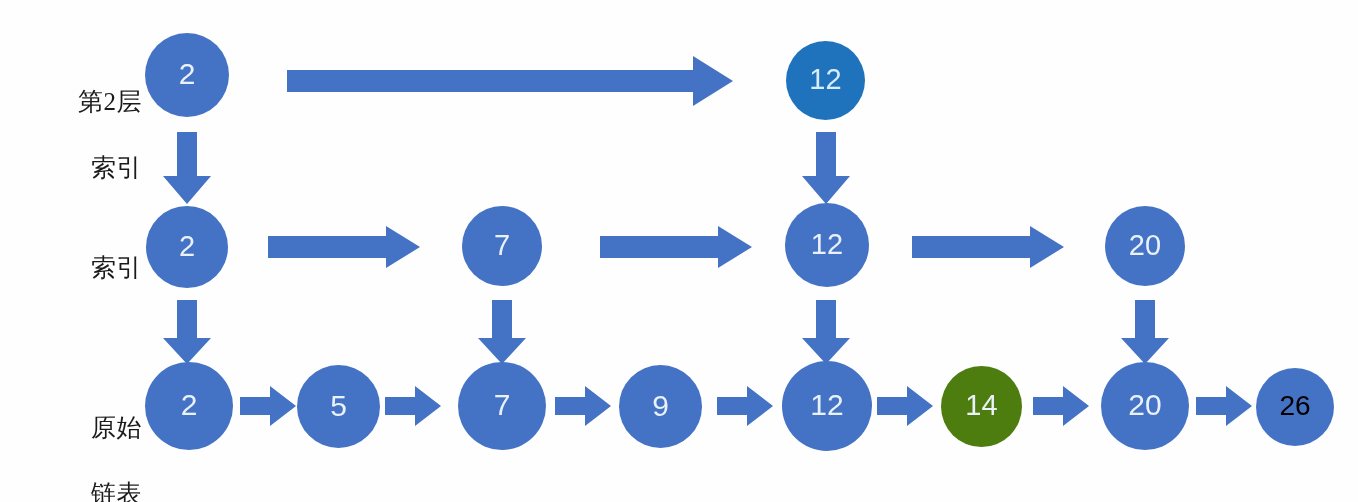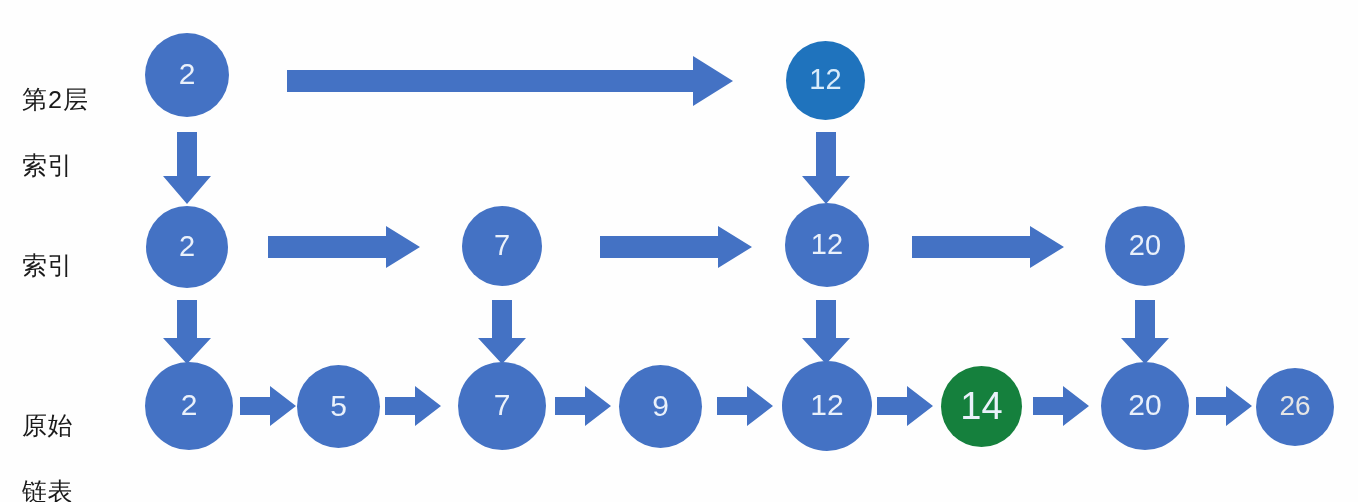--- a/index.html
+++ b/index.html
@@ -17,24 +17,24 @@
     height: 502px;
     background: #fefefe;
     overflow: hidden;
   }
   
   .row-label {
     position: absolute;
     color: #1a1a1a;
     font-size: 25px;
     line-height: 33px;
-    text-align: left;
+    text-align: right;
     white-space: pre-line;
     letter-spacing: 0.5px;
-    font-family: Liberation Mono, monospace;
+    font-family: Liberation Serif, serif;
   }
   
   .node {
     position: absolute;
     border-radius: 50%;
     background: #4472c4;
     display: flex;
     align-items: center;
     justify-content: center;
     color: #eaf1fb;
@@ -220,25 +220,25 @@
   </div>
 
   <div class="node" style="left: 619px; top: 365px; width: 83px; height: 83px; font-size: 30px; background: rgb(68, 114, 196); color: rgb(234, 241, 251);">
     <span class="node-label">9</span>
   </div>
 
   <div class="node" style="left: 782px; top: 361px; width: 90px; height: 90px; font-size: 30px; background: rgb(68, 114, 196); color: rgb(234, 241, 251);">
     <span class="node-label">12</span>
   </div>
 
-  <div class="node" style="left: 941px; top: 366px; width: 81px; height: 81px; font-size: 38px; background: #15803d; color: rgb(234, 241, 251); align-items: center;">
+  <div class="node" style="left: 941px; top: 366px; width: 81px; height: 81px; font-size: 29px; background: #4d7c0f; color: rgb(234, 241, 251); align-items: center;">
     <span class="node-label">14</span>
   </div>
 
   <div class="node" style="left: 1101px; top: 362px; width: 88px; height: 88px; font-size: 30px; background: rgb(68, 114, 196); color: rgb(234, 241, 251);">
     <span class="node-label">20</span>
   </div>
 
-  <div class="node" style="left: 1256px; top: 368px; width: 78px; height: 78px; font-size: 28px; background: rgb(68, 114, 196); color: #e5e5e5;">
+  <div class="node" style="left: 1256px; top: 368px; width: 78px; height: 78px; font-size: 28px; background: rgb(68, 114, 196); color: #000000;">
     <span class="node-label">26</span>
   </div>
 
 </div>
 
 </body></html>

